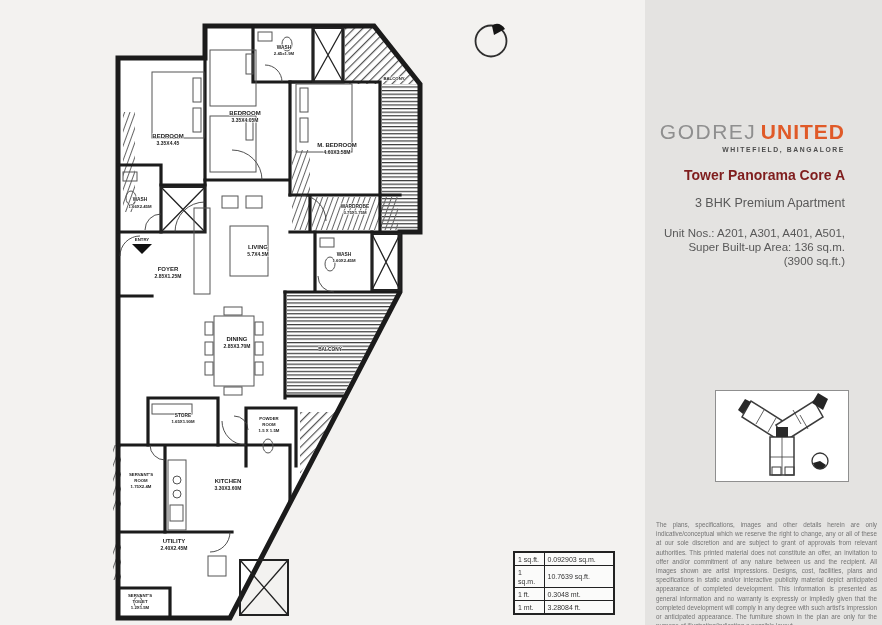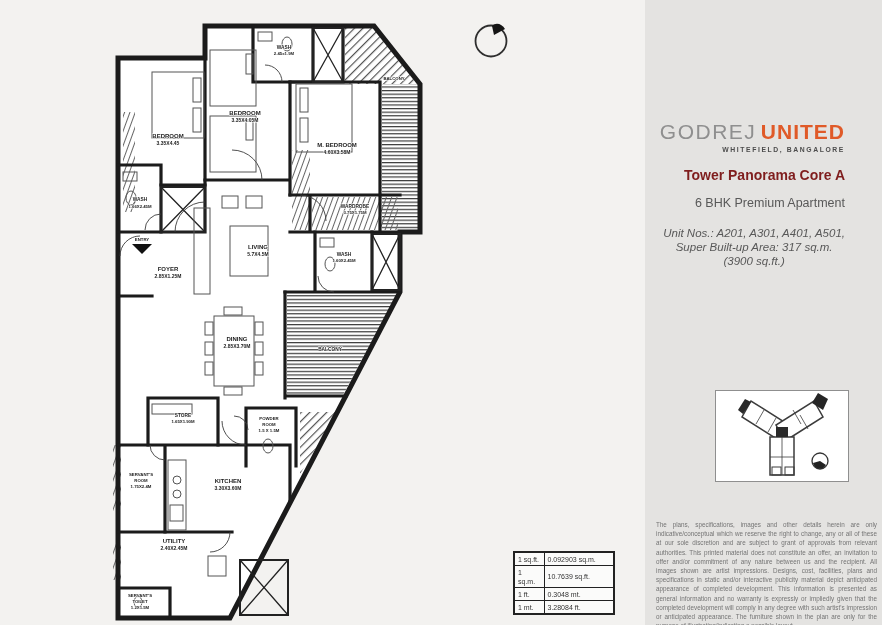--- a/index.html
+++ b/index.html
@@ -8,21 +8,21 @@
   .page { position:absolute; inset:0; }
 
   
   .panel { position:absolute; left:645px; top:0; width:237px; height:625px; background:#e4e3e1; }
   .logo { position:absolute; top:84px; right:37px; text-align:right; white-space:nowrap;margin-top:36px; }
   .lg1 { font-size:21px; letter-spacing:1.5px; color:#8f8f8f; font-weight:400; }
   .lg2 { font-size:21px; letter-spacing:1px; color:#e05a28; font-weight:700; }
   .lgsub { font-size:6.8px; letter-spacing:1.6px; color:#4c4c4c; font-weight:700; margin-top:2px; }
   .title { position:absolute; top:167px; right:37px; font-size:14px; font-weight:700; color:#7f1d1d; }
   .subtitle { position:absolute; top:196px; right:37px; font-size:12.5px; color:#585858; }
-  .units { position:absolute; top:226px; right:37px; text-align:center; font-size:11.5px; color:#585858; line-height:14px;font-style:italic; }
+  .units { position:absolute; top:226px; right:37px; text-align:right; font-size:11.5px; color:#585858; line-height:14px; }
   .keyplan-box { position:absolute; top:390px; left:70px; width:134px; height:92px; background:#ffffff; border:1px solid #8f8f8f; }
   .disclaimer { position:absolute; top:520px; left:11px; width:221px; font-size:6.3px; line-height:9.2px; color:#747474; text-align:justify; }
 
   
   .compass { position:absolute; left:465px; top:14px; }
   .conv { position:absolute; left:513px; top:551px; border-collapse:collapse; background:#fbfbfa; }
   .conv td { border:1px solid #222; font-size:7px; color:#333; padding:1.5px 3px; line-height:9px; }
   .conv td:first-child { width:30px; }
   .conv td:last-child { width:70px; }
   .conv { border:2px solid #222; }
@@ -232,25 +232,25 @@
 
   <div class="panel">
 
     <div class="logo">
       <span class="lg1">GODREJ</span>
       <span class="lg2">UNITED</span>
       <div class="lgsub">WHITEFIELD, BANGALORE</div>
     </div>
 
     <div class="title">Tower Panorama Core A</div>
-    <div class="subtitle">6 BHK Premium Apartment</div>
+    <div class="subtitle">3 BHK Premium Apartment</div>
 
     <div class="units">
       <div>Unit Nos.: A201, A301, A401, A501,</div>
-      <div>Super Built-up Area: 317 sq.m.</div>
+      <div>Super Built-up Area: 136 sq.m.</div>
       <div>(3900 sq.ft.)</div>
     </div>
 
     <div class="keyplan-box">
       <svg width="132" height="90" viewBox="0 0 132 90">
         <g stroke="#3c3c3c" stroke-width="1.5" fill="#ffffff">
           <polygon points="64,50 26,26 35,10 73,34"></polygon>
           <polygon points="69,50 107,26 98,10 60,34"></polygon>
           <rect x="54" y="46" width="24" height="38"></rect>
         </g>

